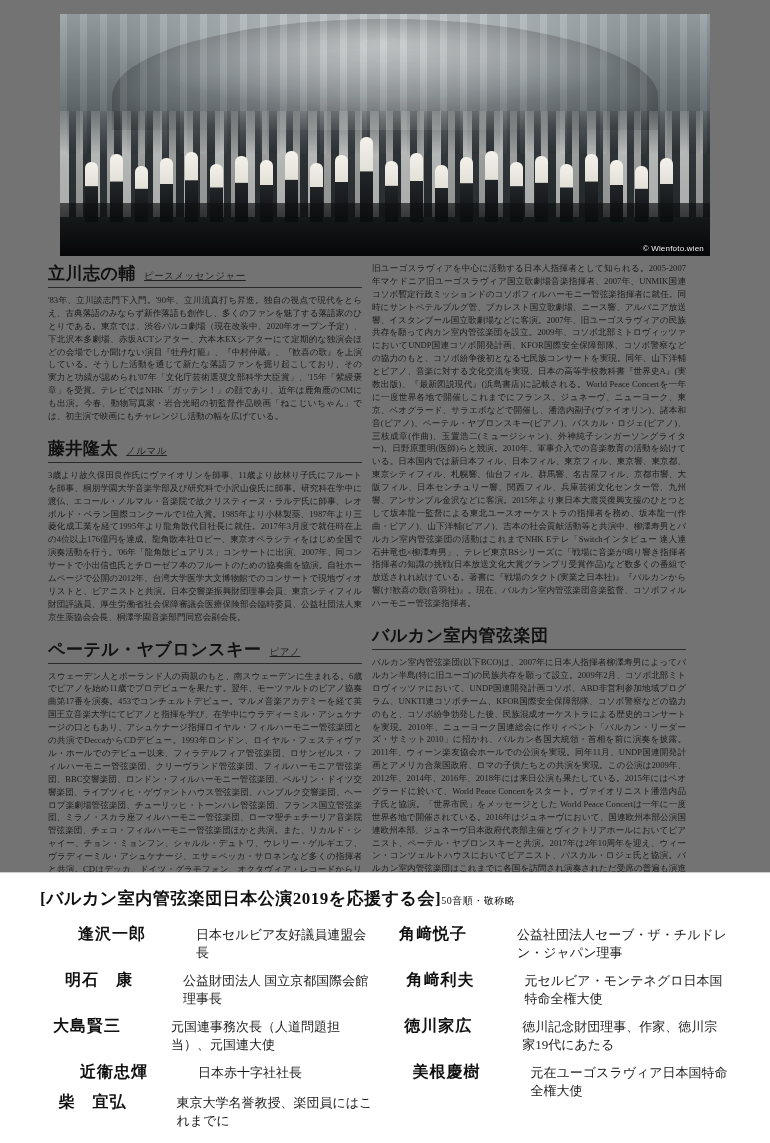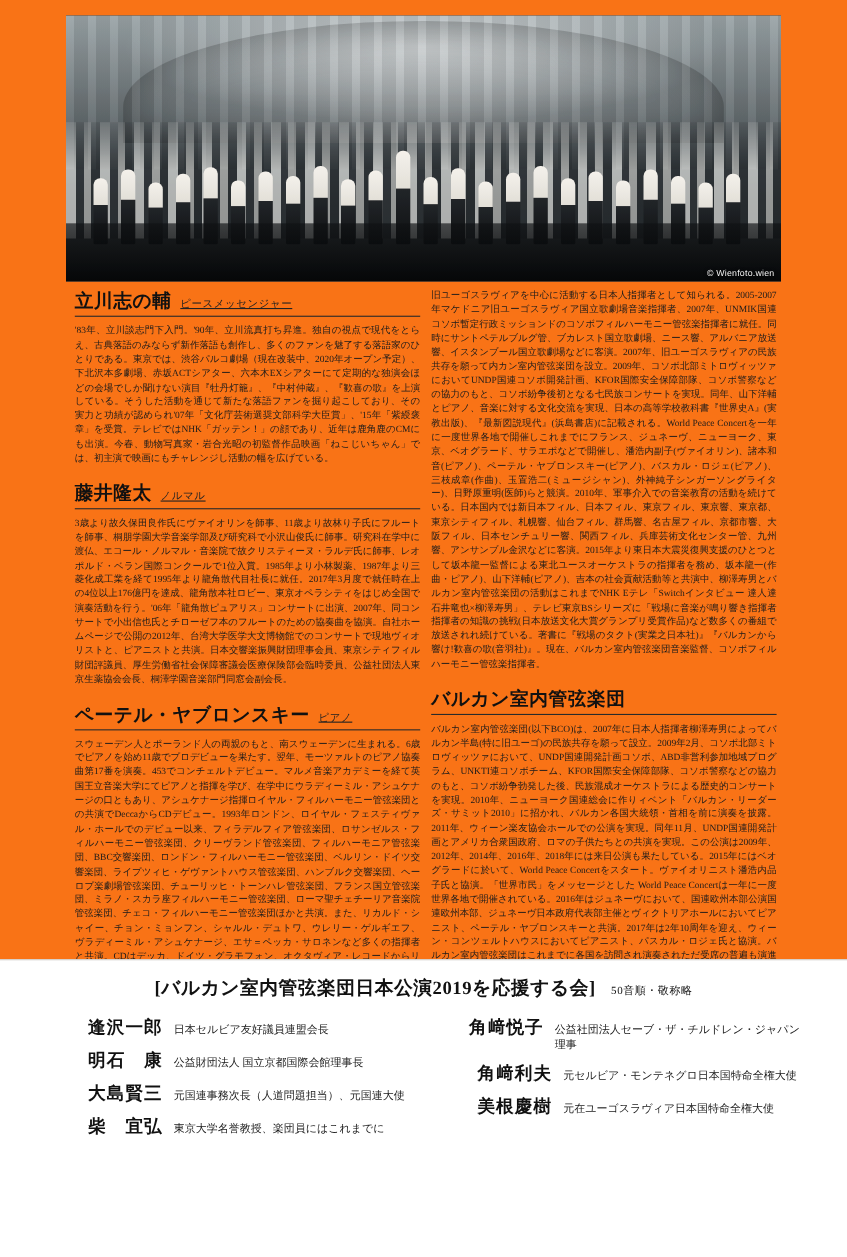--- a/index.html
+++ b/index.html
@@ -9,21 +9,21 @@
     height: 1143px;
     background: #ffffff;
     font-family: "Liberation Serif", "DejaVu Serif", serif;
     color: #111;
     overflow: hidden;
   }
   .page {
     position: relative;
     width: 770px;
     height: 1143px;
-    background: #f97316;
+    background: #737373;
   }
 
   
   .photo-wrap {
     position: absolute;
     left: 60px;
     top: 14px;
     width: 650px;
     height: 242px;
     overflow: hidden;
@@ -90,21 +90,21 @@
     font-size: 8px;
     color: #f2f2f2;
     font-family: "Liberation Sans", sans-serif;
     letter-spacing: 0.2px;
     text-shadow: 0 0 3px rgba(0,0,0,0.9);
   }
 
   
   .bios {
     position: absolute;
-    left: 68px;
+    left: 48px;
     top: 262px;
     width: 650px;
     display: flex;
     gap: 10px;
   }
   .col { width: 314px; }
   .bio { margin-bottom: 14px; }
   .bio-head {
     display: flex;
     align-items: baseline;
@@ -139,22 +139,21 @@
     top: 872px;
     width: 770px;
     height: 271px;
     background: #ffffff;
     border-top: 1px solid #cfcdc9;
     padding: 14px 40px 0 40px;
   }
   .support-title-row {
     display: flex;
     align-items: baseline;
-    justify-content: center;
-    gap: 14px;
+    justify-content: flex-start;
     margin-bottom: 14px;
   }
   .support-title {
     font-size: 17px;
     font-weight: 700;
     letter-spacing: 0.5px;
   }
   .support-note {
     font-size: 10px;
     letter-spacing: 0.5px;
@@ -172,23 +171,24 @@
   .sup-name {
     width: 118px;
     text-align: right;
     padding-right: 10px;
     font-size: 16px;
     font-weight: 700;
     letter-spacing: 1px;
     white-space: nowrap;
   }
   .sup-title {
-    font-size: 10px;
+    font-size: 13px;
     line-height: 1.35;
     color: #1b1b1b;
+    margin-left: 40px;
   }
 </style>
 </head>
 <body>
 
 <div class="page">
 
   <div class="photo-wrap">
     <div class="photo">
       <div class="arch"></div>
@@ -287,35 +287,43 @@
         </div>
         <div class="sup-row">
           <div class="sup-name">明石　康</div>
           <div class="sup-title">公益財団法人 国立京都国際会館理事長</div>
         </div>
         <div class="sup-row">
           <div class="sup-name">大島賢三</div>
           <div class="sup-title">元国連事務次長（人道問題担当）、元国連大使</div>
         </div>
         <div class="sup-row">
+          <div class="sup-name">近衞忠煇</div>
+          <div class="sup-title">日本赤十字社社長</div>
+        </div>
+        <div class="sup-row">
           <div class="sup-name">柴　宜弘</div>
           <div class="sup-title">東京大学名誉教授、楽団員にはこれまでに</div>
         </div>
       </div>
 
       <div class="support-col">
         <div class="sup-row">
           <div class="sup-name">角﨑悦子</div>
           <div class="sup-title">公益社団法人セーブ・ザ・チルドレン・ジャパン理事</div>
         </div>
         <div class="sup-row">
           <div class="sup-name">角﨑利夫</div>
           <div class="sup-title">元セルビア・モンテネグロ日本国特命全権大使</div>
         </div>
         <div class="sup-row">
+          <div class="sup-name">徳川家広</div>
+          <div class="sup-title">徳川記念財団理事、作家、徳川宗家19代にあたる</div>
+        </div>
+        <div class="sup-row">
           <div class="sup-name">美根慶樹</div>
           <div class="sup-title">元在ユーゴスラヴィア日本国特命全権大使</div>
         </div>
       </div>
 
     </div>
   </div>
 
 </div>
 

